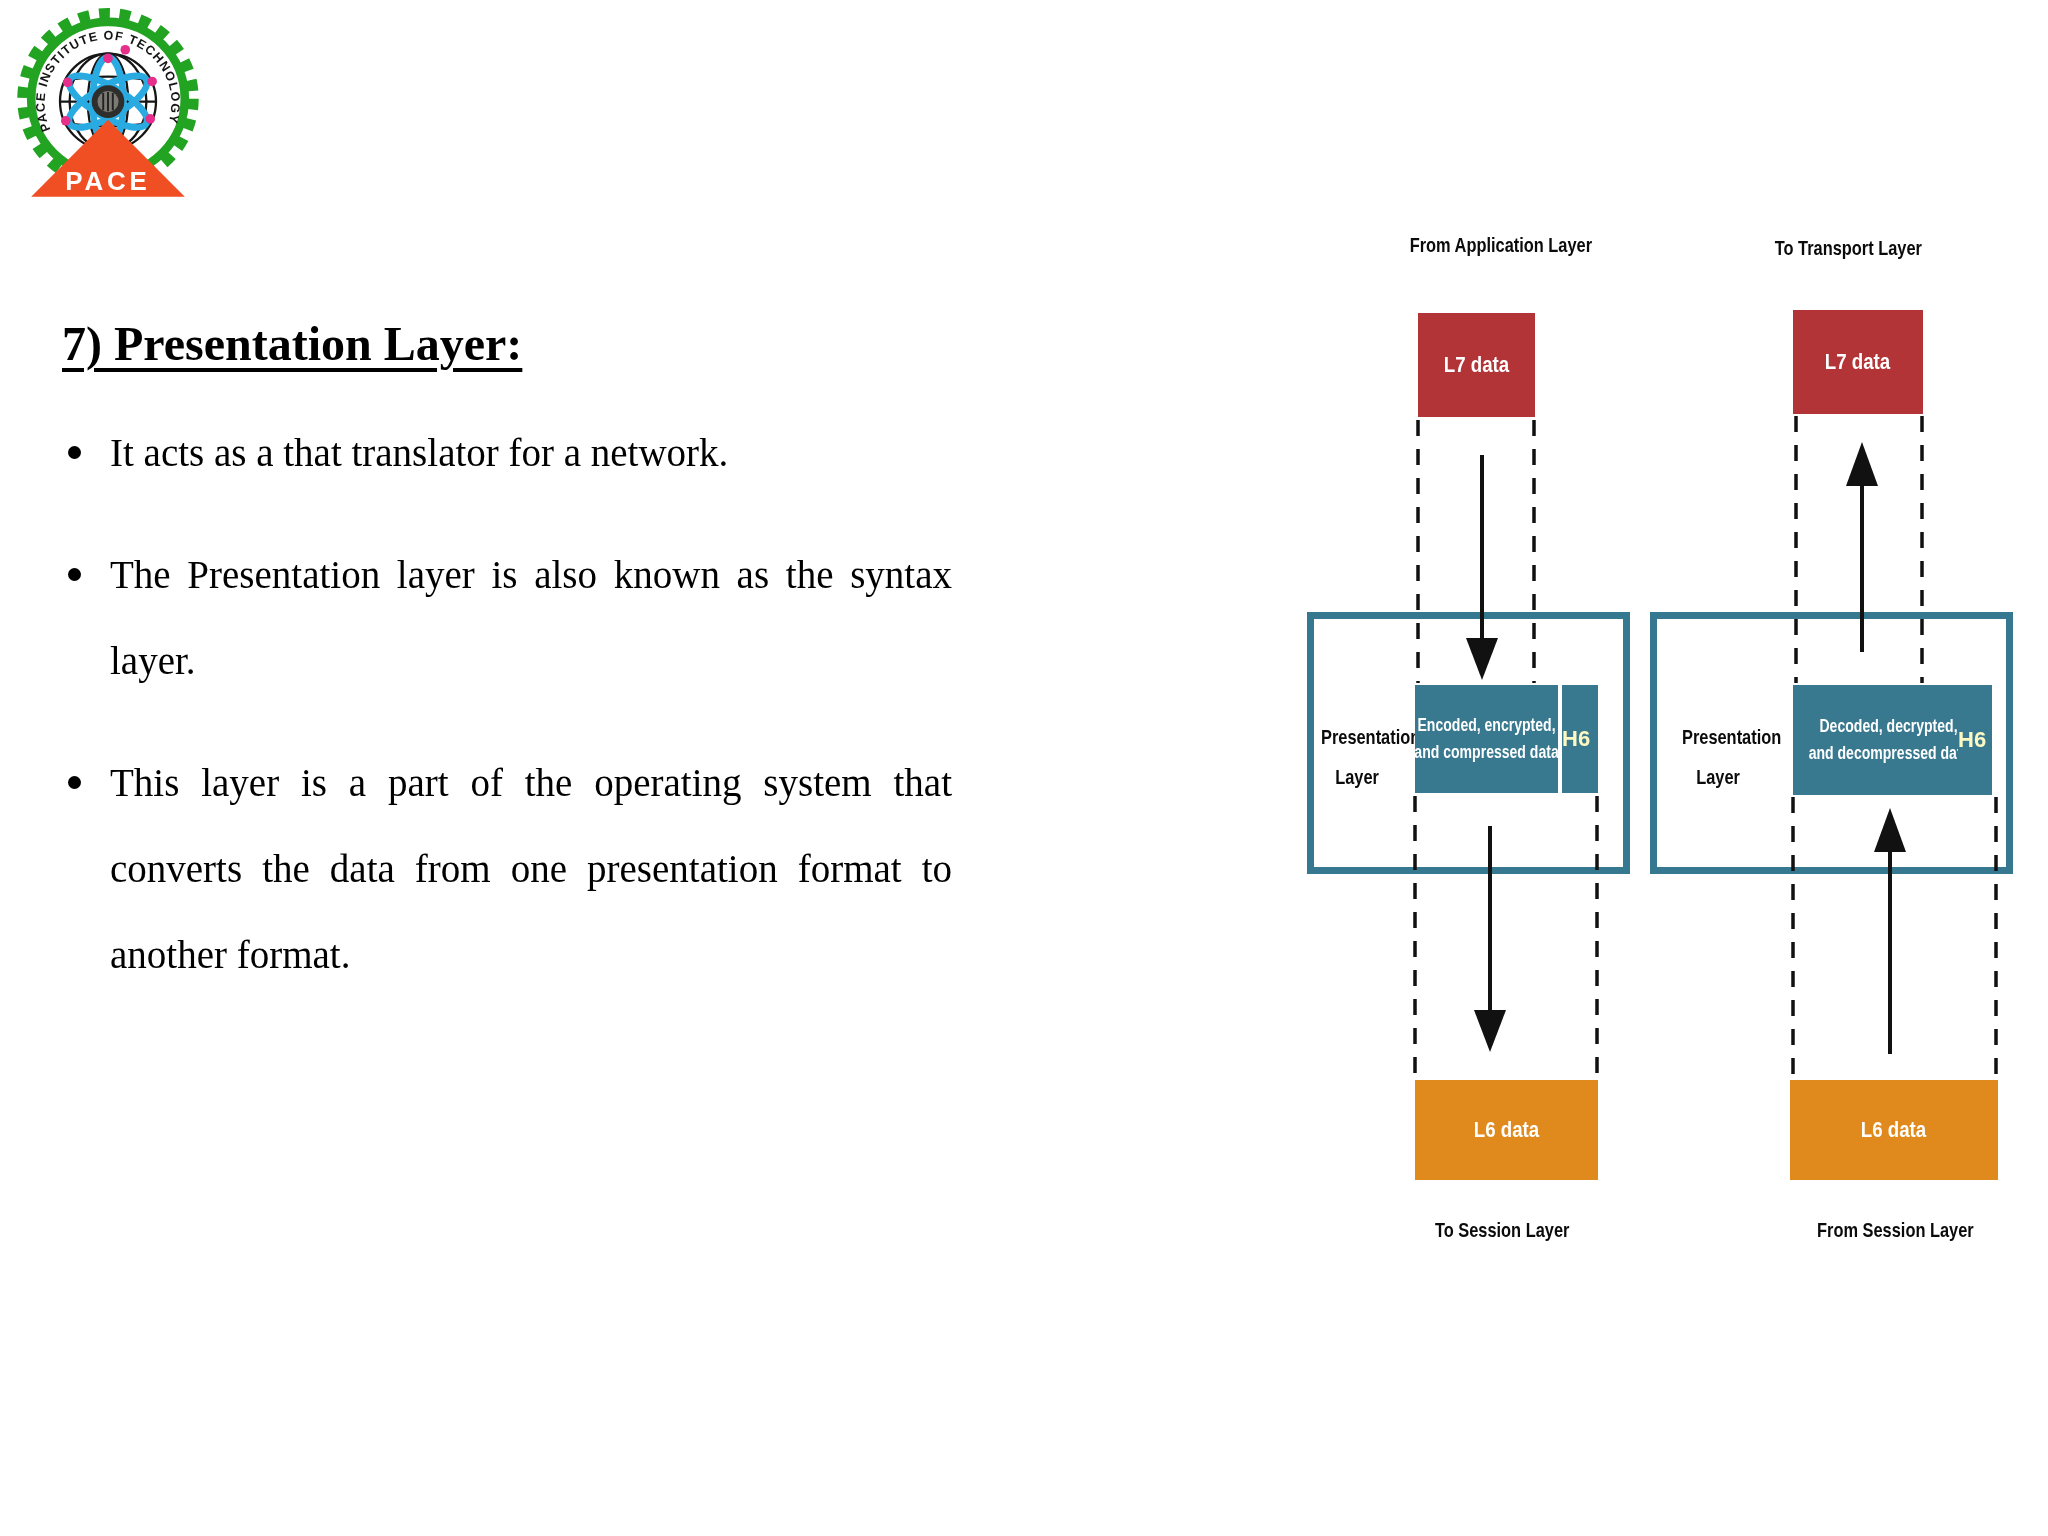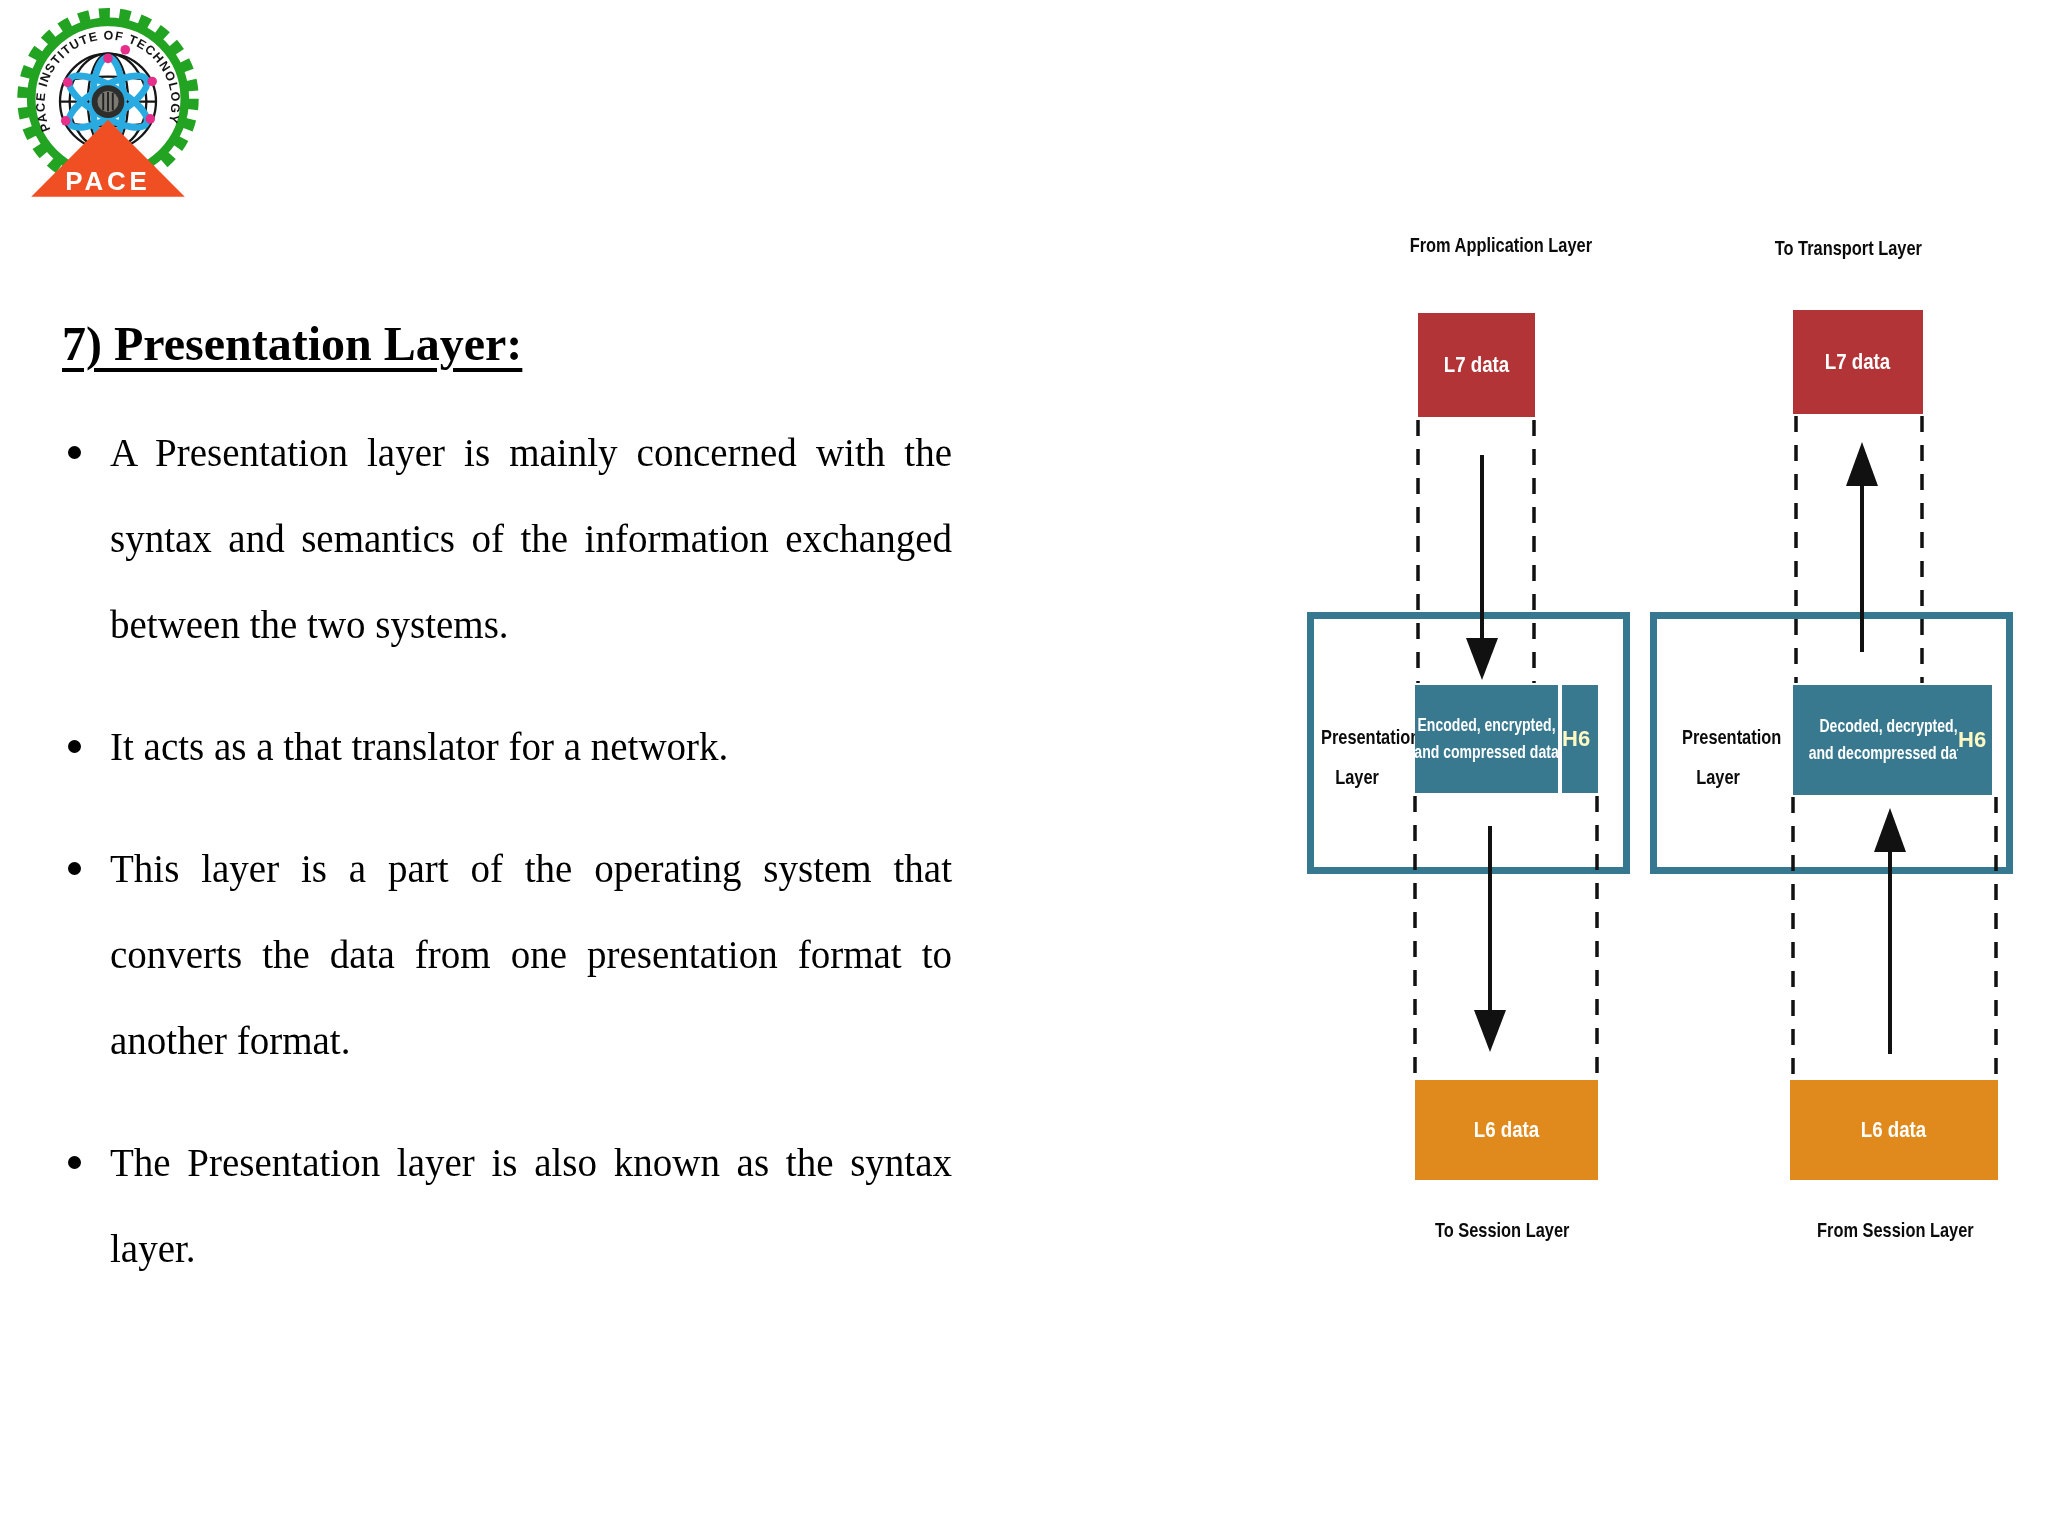--- a/index.html
+++ b/index.html
@@ -86,24 +86,23 @@
       <circle cx="100" cy="100" r="11" fill="#7b7b74"></circle>
       <path d="M95,91 v18 M100,90 v20 M105,91 v18" stroke="#222" stroke-width="2" fill="none"></path>
     </g>
     <polygon points="20,199 100,119 180,199" fill="#f04e23"></polygon>
     <text x="100" y="192" text-anchor="middle" fill="#ffffff" font-size="27" font-weight="bold" letter-spacing="4">PACE</text>
   </svg>
 
   <div class="content">
     <h1 class="title">7) Presentation Layer:</h1>
     <ul class="bullets">
-      <li>A Presentation layer is mainly concerned with the syntax and semantics of the information exchanged between the two systems.</li>
       <li>It acts as a that translator for a network.</li>
+      <li>The Presentation layer is also known as the syntax layer.</li>
       <li>This layer is a part of the operating system that converts the data from one presentation format to another format.</li>
-      <li>The Presentation layer is also known as the syntax layer.</li>
     </ul>
   </div>
 
   <div>
 
     <div class="dlabel" style="left:1351px;top:233px;width:300px;"><span class="nr">From Application Layer</span></div>
     <div class="datapill box-red abs" style="left:1418px;top:313px;width:117px;height:104px;">
         <span class="nr">L7 data</span>
       </div>
 

